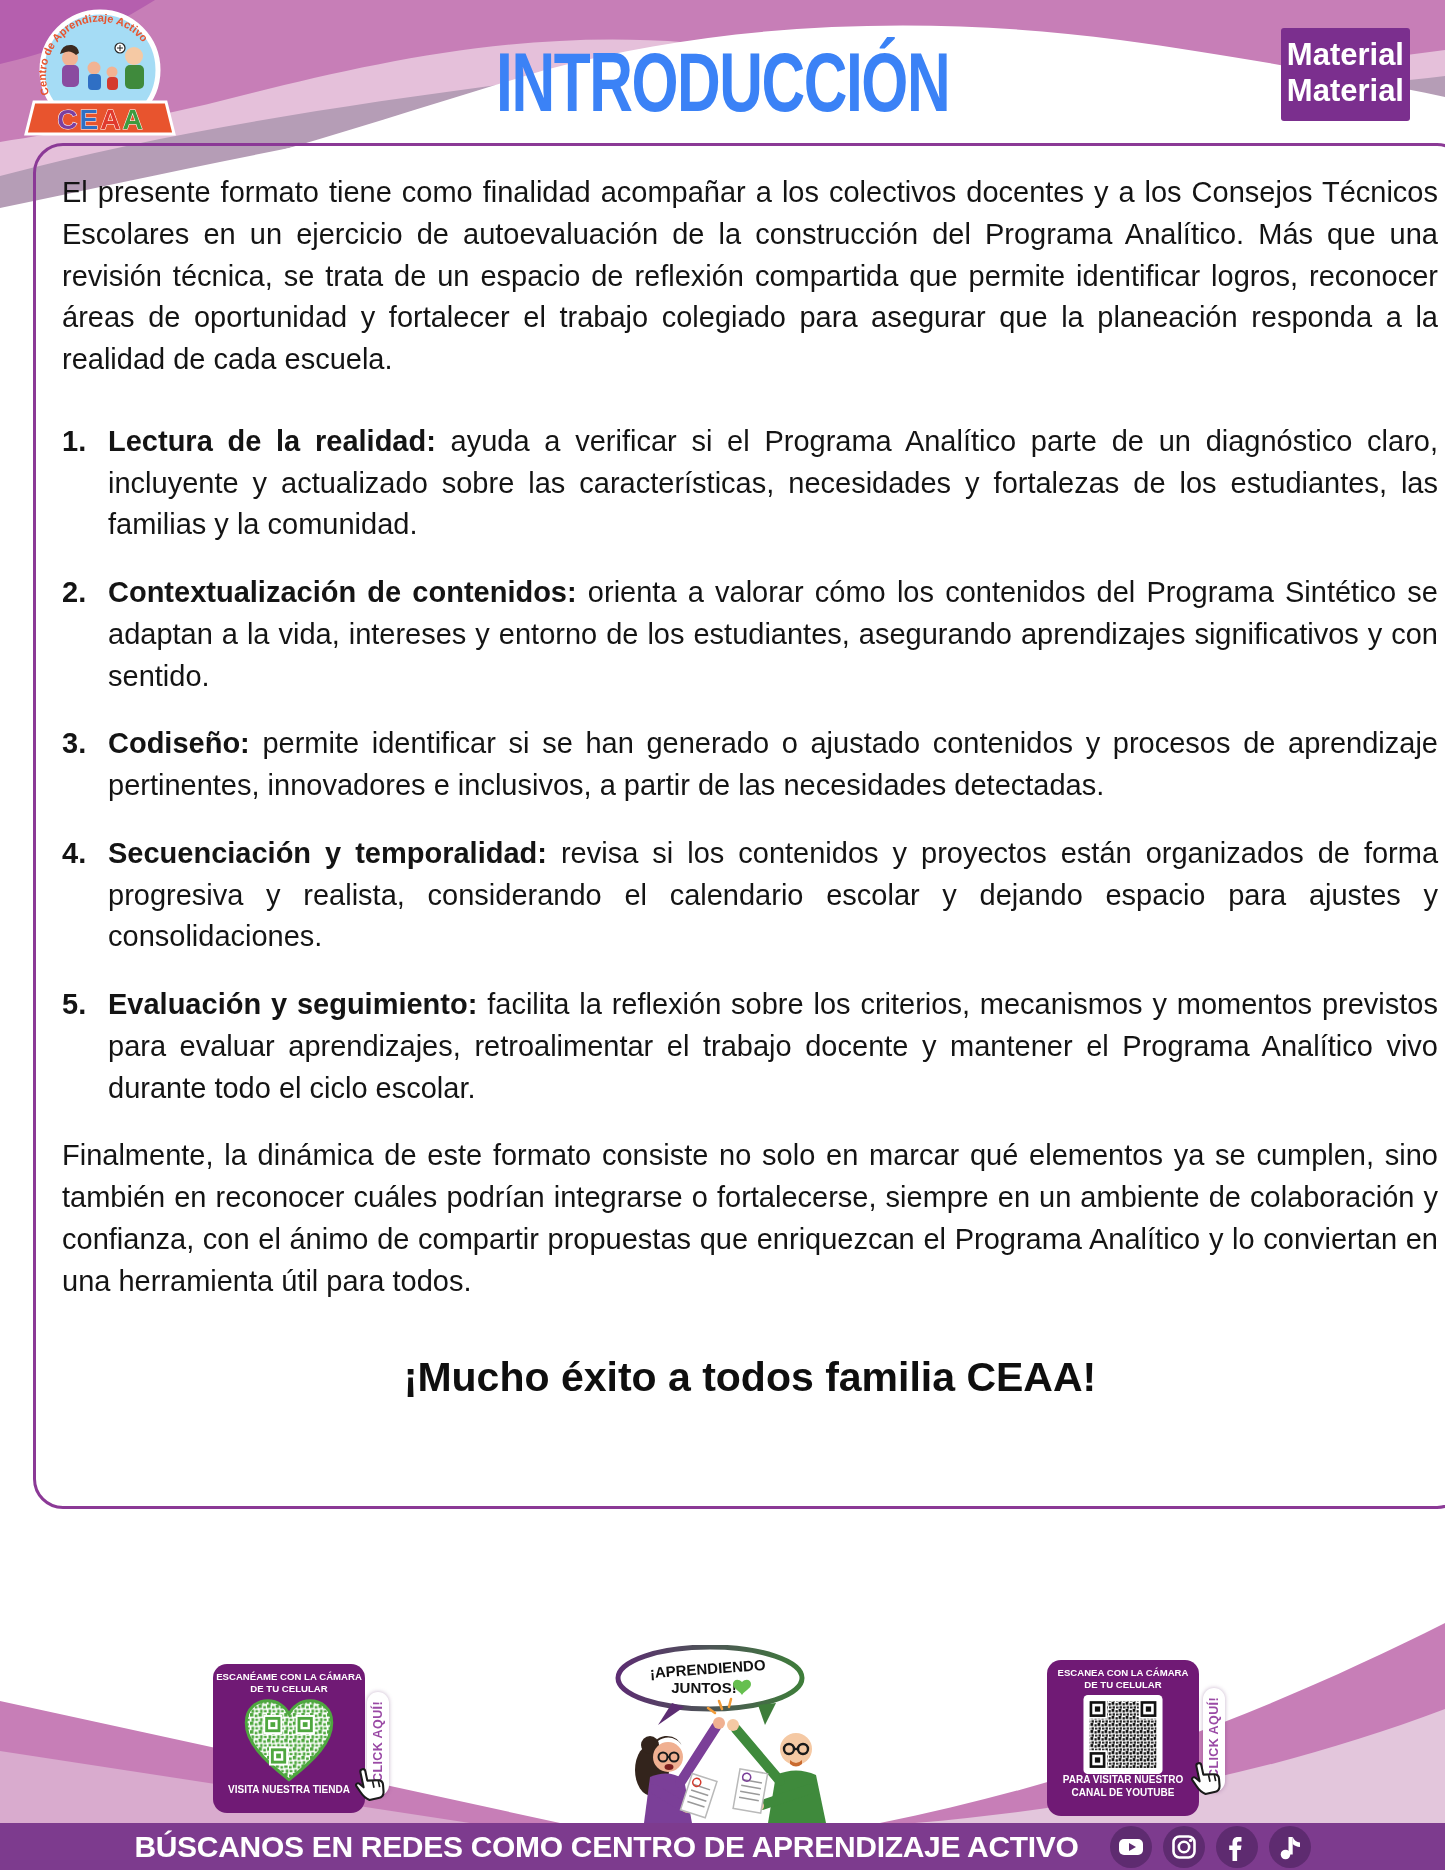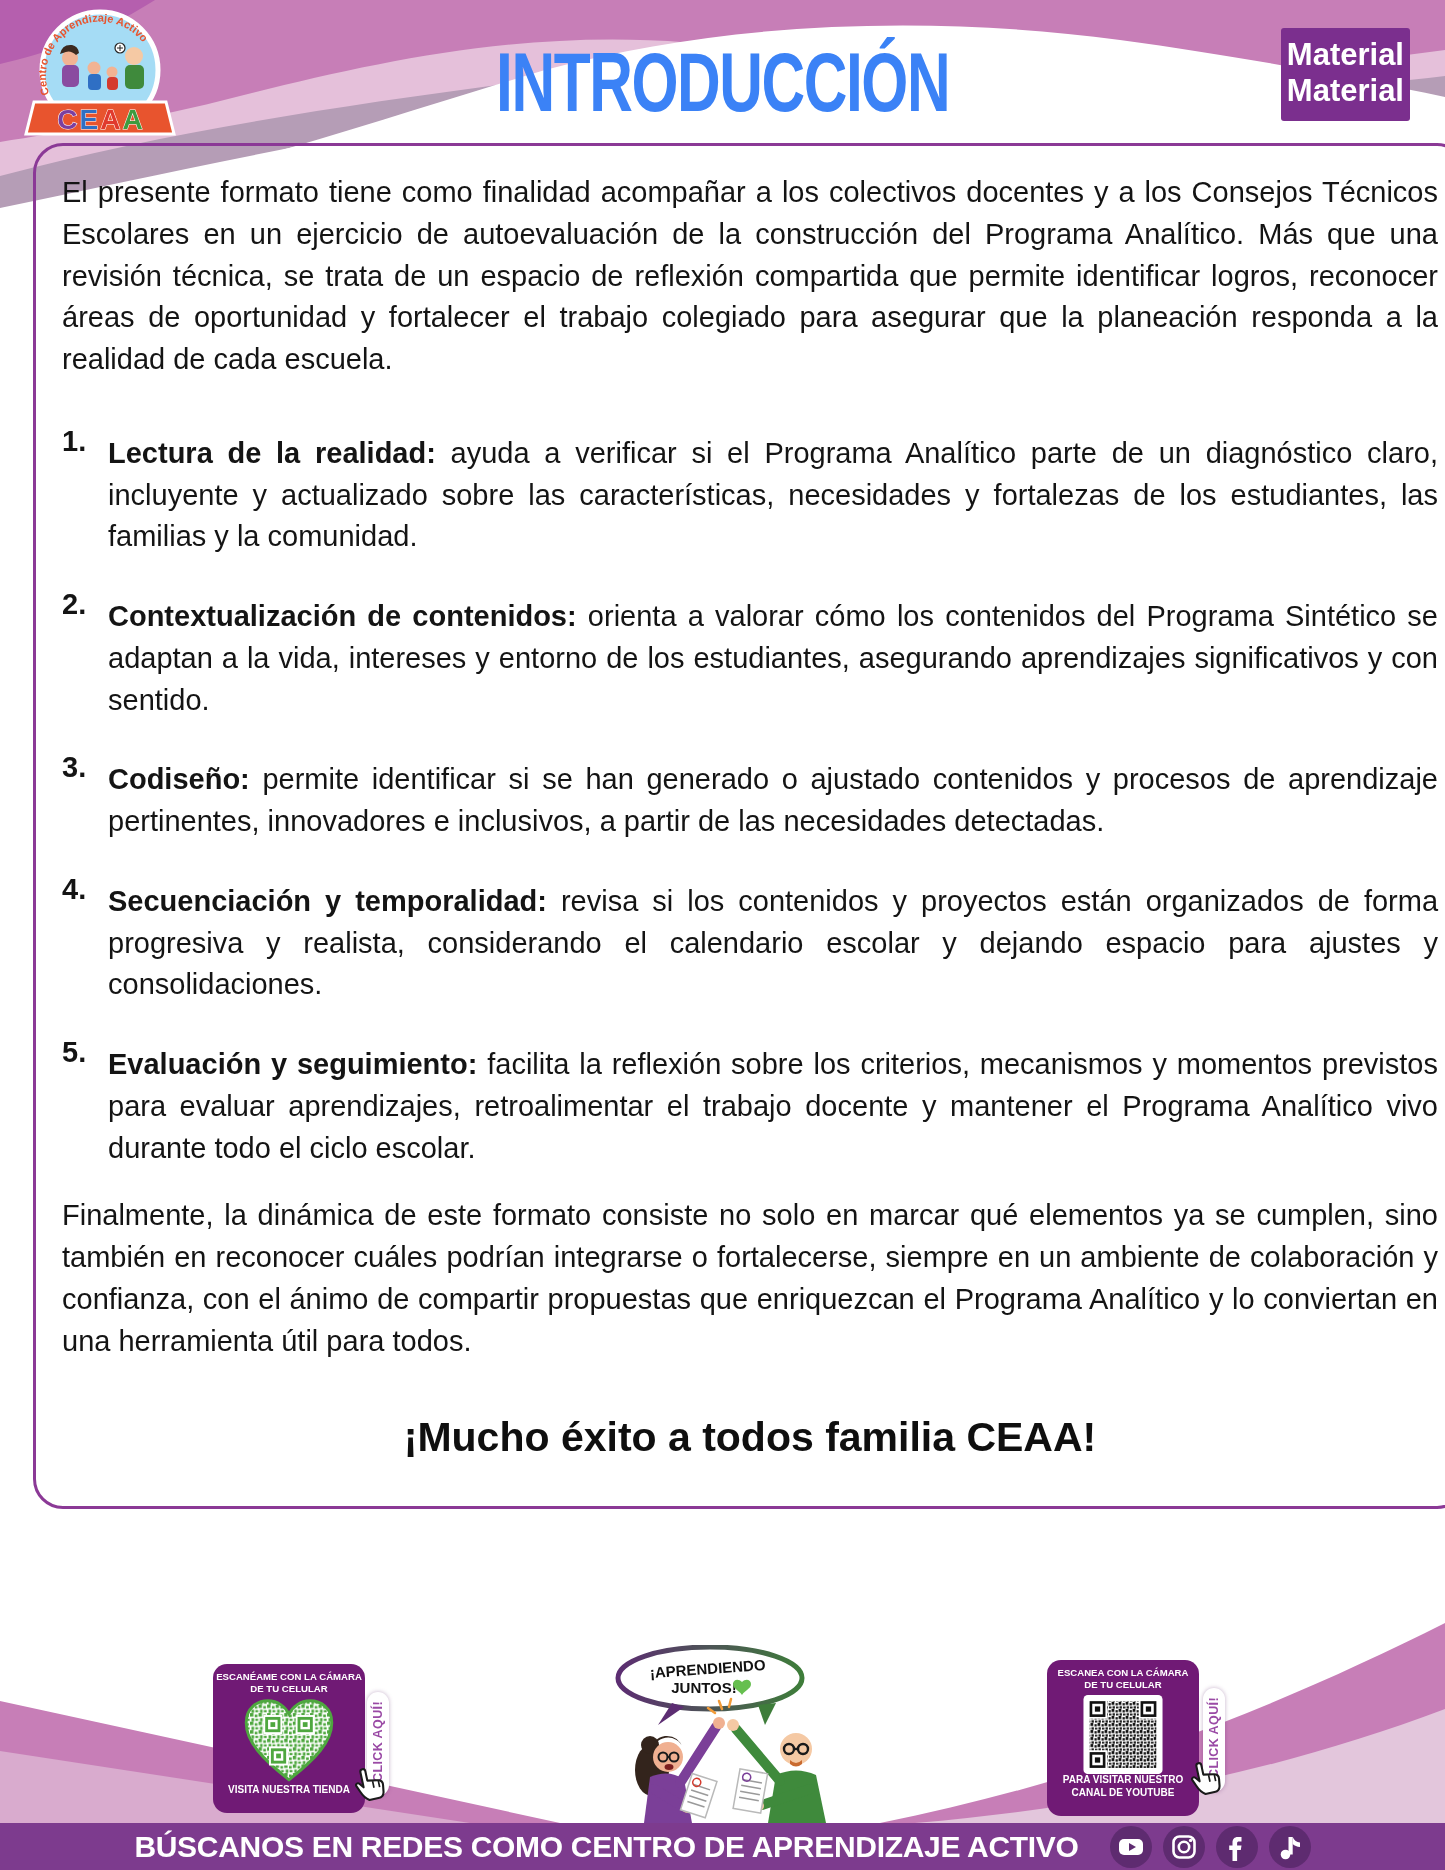--- a/index.html
+++ b/index.html
@@ -20,21 +20,21 @@
   .badge span { display:block; }
 
   
   .main-box { position:absolute; left:33px; top:143px; width:1434px; height:1366px;
     box-sizing:border-box; border:3.5px solid #8b3996; border-radius:30px;
     padding:26px 26px 0 26px; color:#141414; font-size:29px; line-height:1.44; overflow:hidden; }
   .para { margin:0 0 40px 0; text-align:justify; }
   ol.cats { list-style:none; margin:0 0 14px 0; padding:0; }
   ol.cats li { display:flex; margin-bottom:26px; }
   .num { flex:0 0 46px; font-weight:bold; }
-  .itext { flex:1; text-align:justify;margin-top:12px; }
+  .itext { flex:1; text-align:justify; }
   .lead { font-weight:bold; }
   .closing { text-align:center; font-weight:bold; font-size:41px; margin-top:46px; color:#0f0f0f; }
 
   
   .waves-bottom { position:absolute; left:0; bottom:47px; }
   .characters { position:absolute; left:600px; top:1645px; }
 
   .qr-panel { position:absolute; background:#701a75; border-radius:14px; color:#fff;
     text-align:center; display:flex; flex-direction:column; align-items:center; box-sizing:border-box; }
   .qr-left  { left:213px; top:1664px; width:152px; height:149px; }

